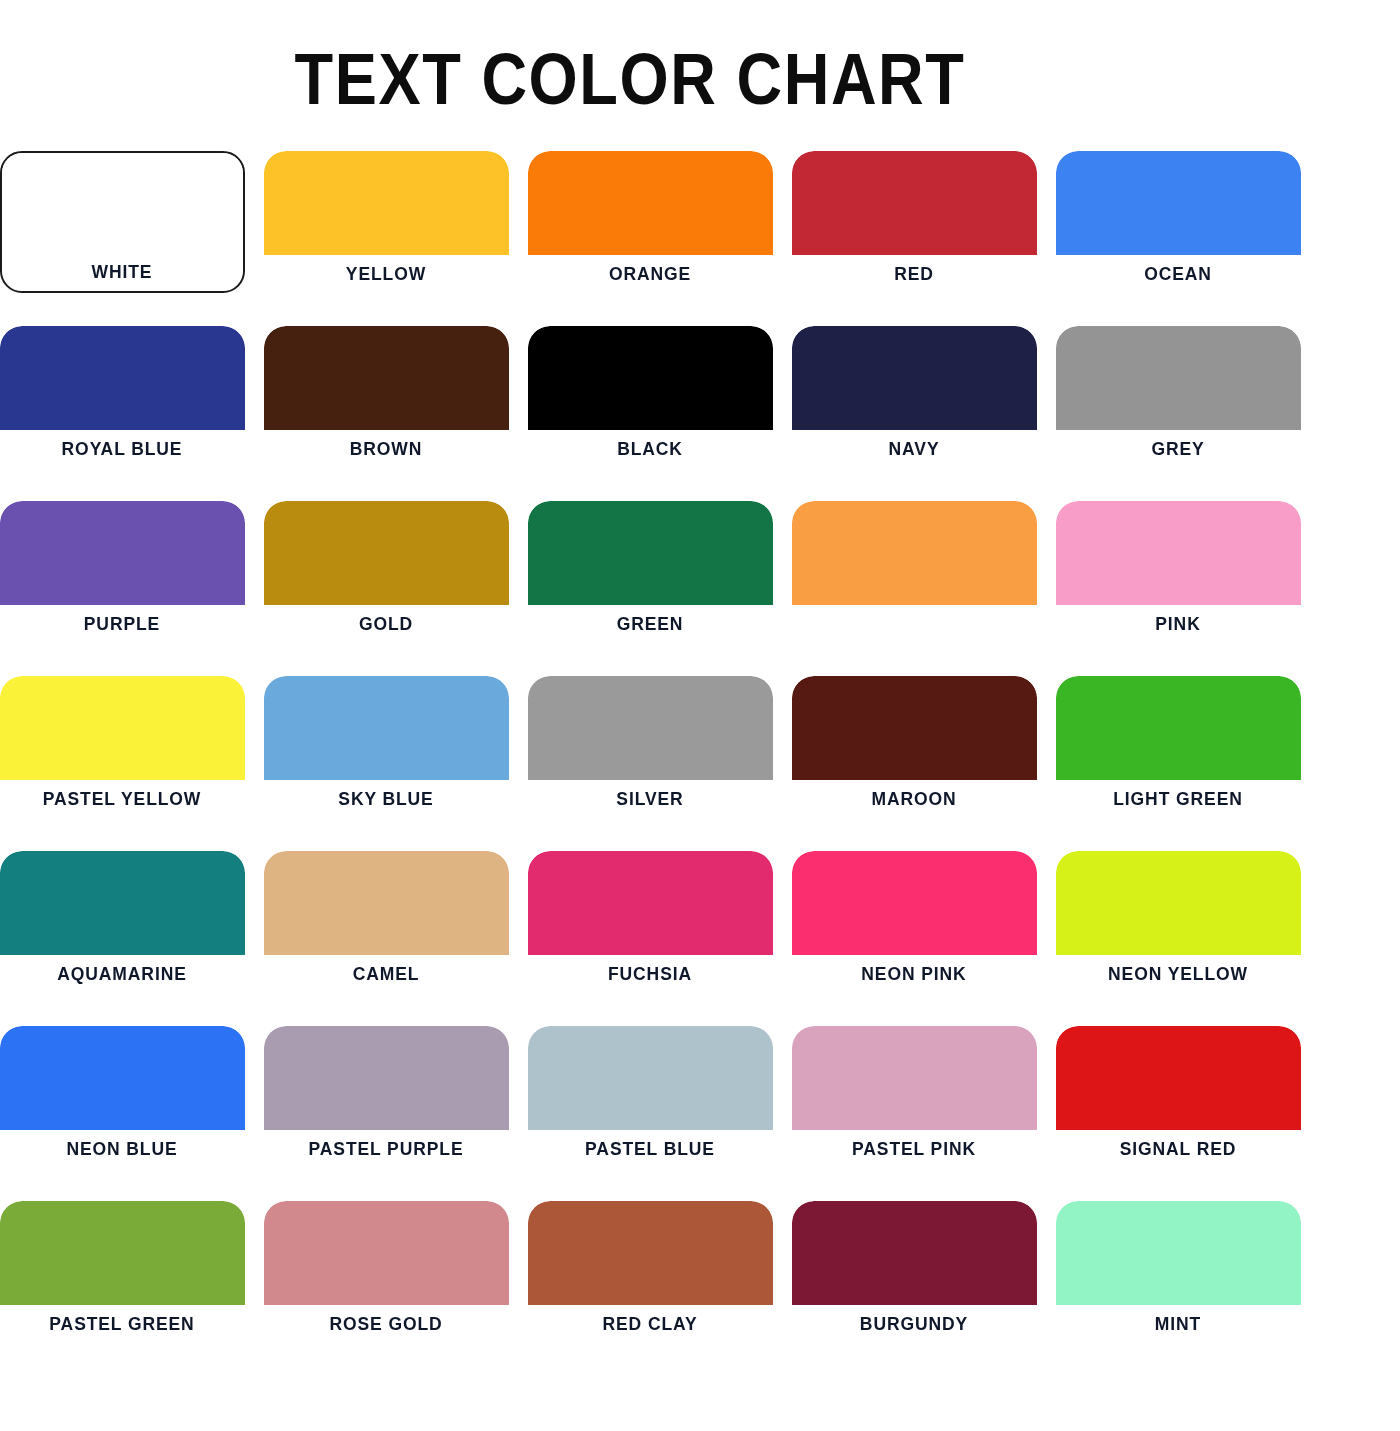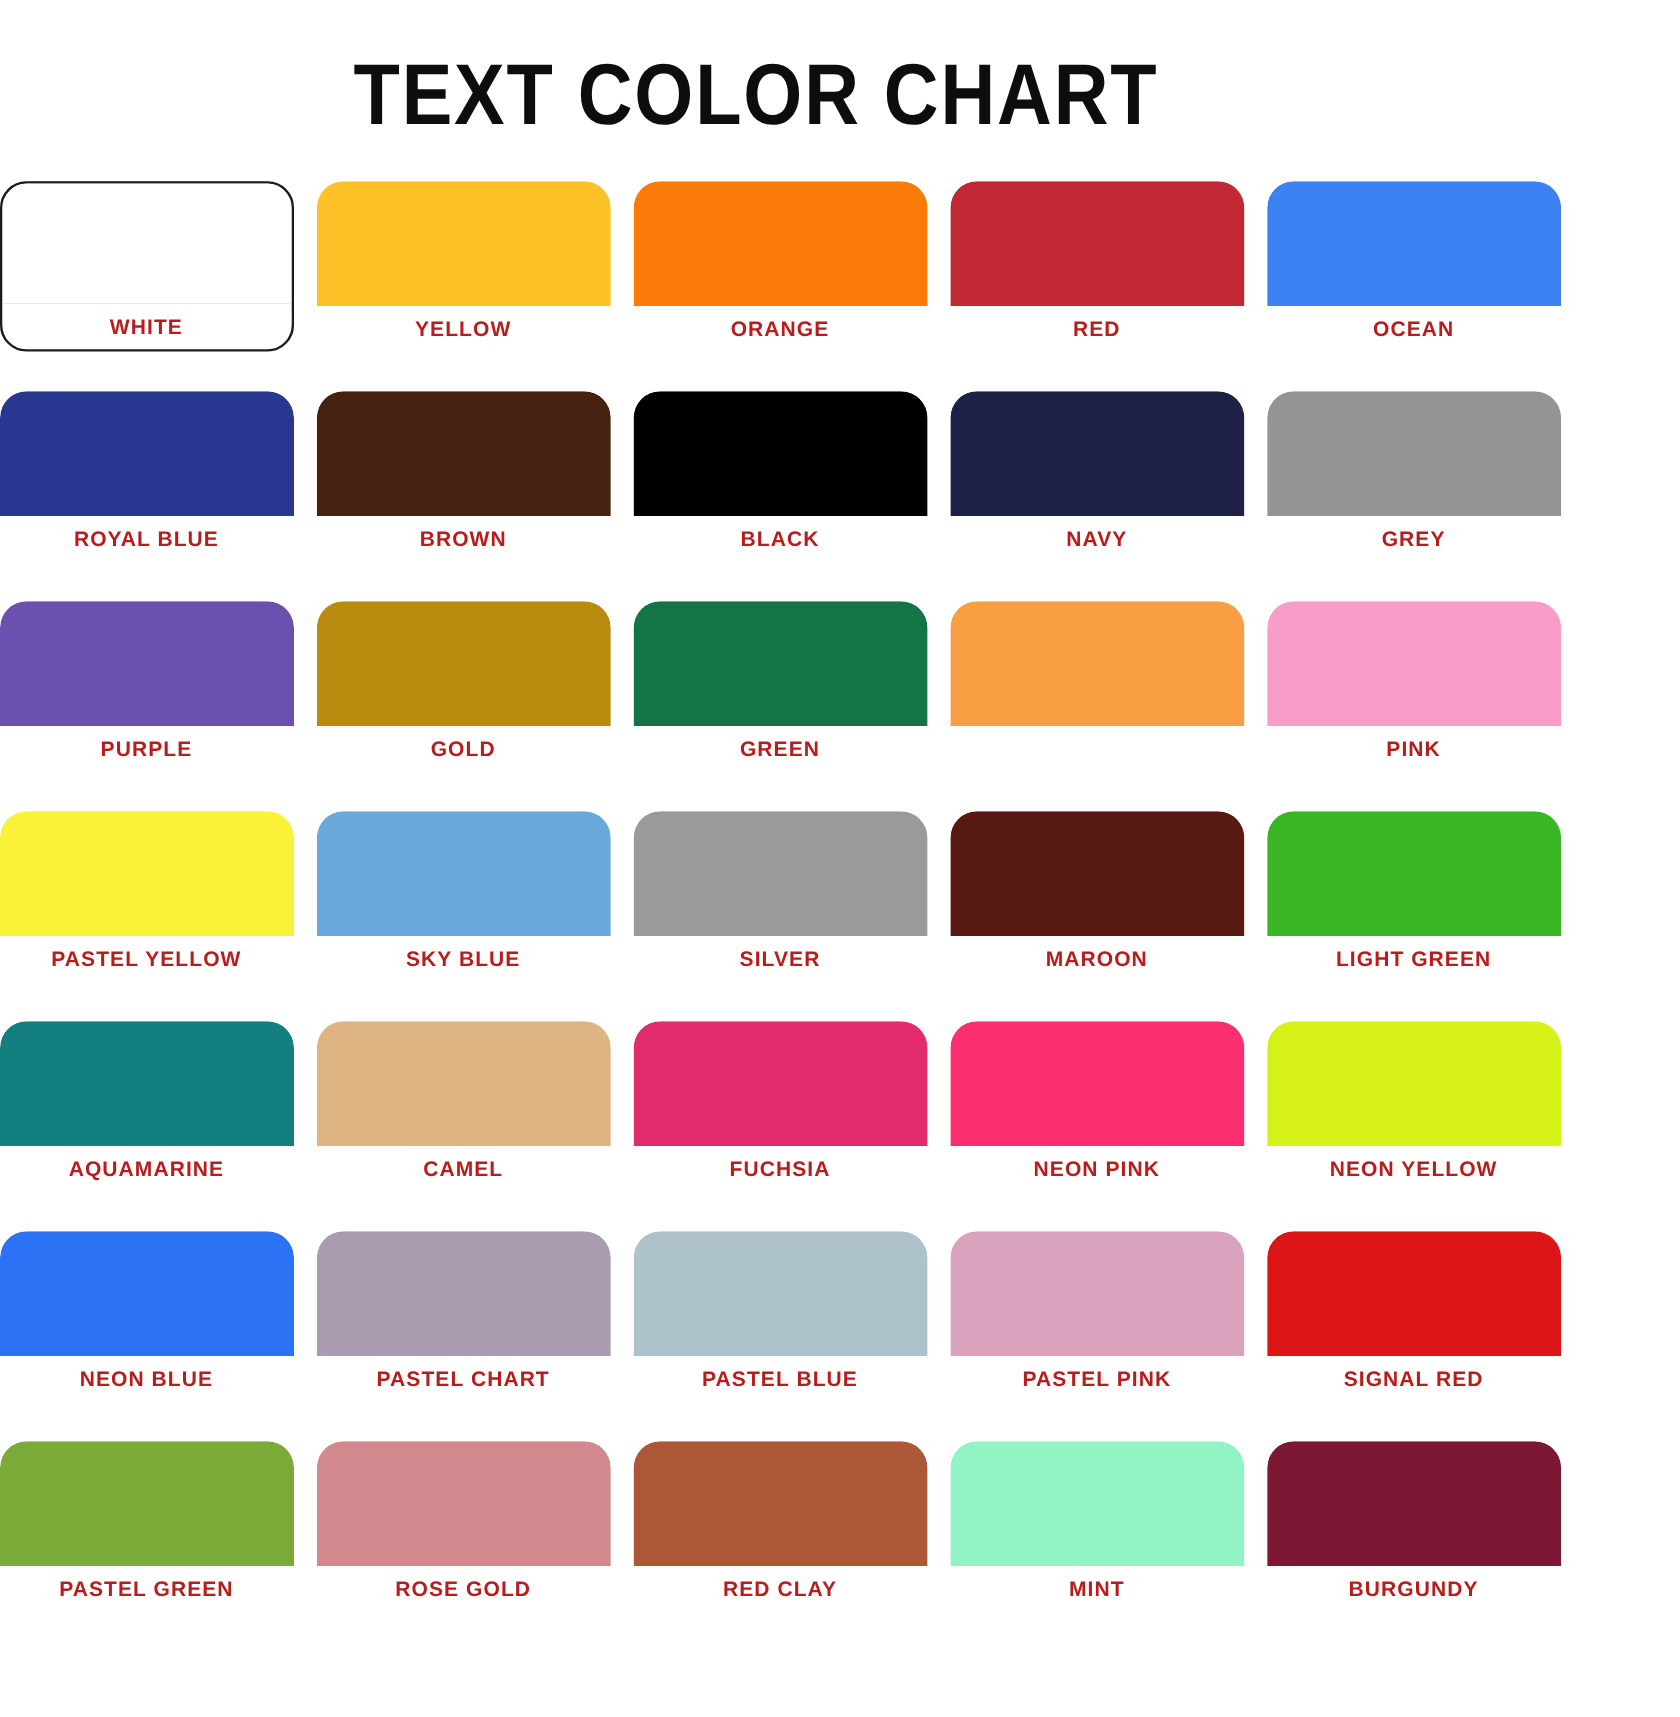--- a/index.html
+++ b/index.html
@@ -72,21 +72,21 @@
     align-items: center;
     justify-content: center;
     border-bottom-left-radius: 22px;
     border-bottom-right-radius: 22px;
   }
   .swatch-label {
     font-family: "Liberation Sans", sans-serif;
     font-weight: 700;
     font-size: 17.5px;
     letter-spacing: 0.9px;
-    color: #b91c1c;
+    color: #0f172a;
     white-space: nowrap;
     text-align: center;
   }
   
   .swatch-card.outlined {
     border: 2px solid #1a1a1a;
   }
   .swatch-card.outlined .swatch-color {
     border-bottom: 2px solid #1a1a1a;
     height: 100px;
@@ -254,21 +254,21 @@
       </div>
       <div class="swatch-card">
         <div class="swatch-color" style="background-color: rgb(44, 114, 244);"></div>
         <div class="swatch-label-strip">
           <span class="swatch-label">NEON BLUE</span>
         </div>
       </div>
       <div class="swatch-card">
         <div class="swatch-color" style="background-color: rgb(169, 156, 177);"></div>
         <div class="swatch-label-strip">
-          <span class="swatch-label">PASTEL CHART</span>
+          <span class="swatch-label">PASTEL PURPLE</span>
         </div>
       </div>
       <div class="swatch-card">
         <div class="swatch-color" style="background-color: rgb(174, 194, 204);"></div>
         <div class="swatch-label-strip">
           <span class="swatch-label">PASTEL BLUE</span>
         </div>
       </div>
       <div class="swatch-card">
         <div class="swatch-color" style="background-color: rgb(217, 163, 189);"></div>
@@ -294,26 +294,26 @@
           <span class="swatch-label">ROSE GOLD</span>
         </div>
       </div>
       <div class="swatch-card">
         <div class="swatch-color" style="background-color: rgb(172, 88, 56);"></div>
         <div class="swatch-label-strip">
           <span class="swatch-label">RED CLAY</span>
         </div>
       </div>
       <div class="swatch-card">
+        <div class="swatch-color" style="background-color: rgb(124, 23, 52);"></div>
+        <div class="swatch-label-strip">
+          <span class="swatch-label">BURGUNDY</span>
+        </div>
+      </div>
+      <div class="swatch-card">
         <div class="swatch-color" style="background-color: rgb(146, 243, 196);"></div>
         <div class="swatch-label-strip">
           <span class="swatch-label">MINT</span>
         </div>
       </div>
-      <div class="swatch-card">
-        <div class="swatch-color" style="background-color: rgb(124, 23, 52);"></div>
-        <div class="swatch-label-strip">
-          <span class="swatch-label">BURGUNDY</span>
-        </div>
-      </div>
     </div>
 
 </div>
 
 </body></html>

